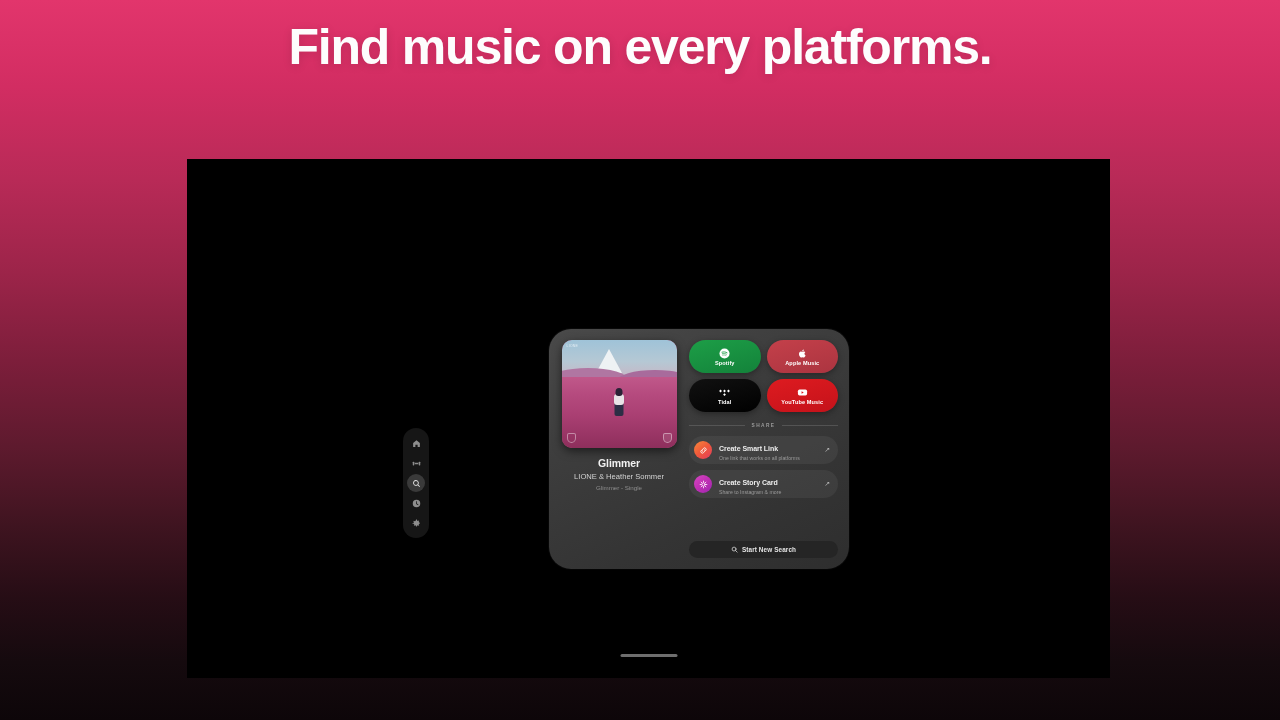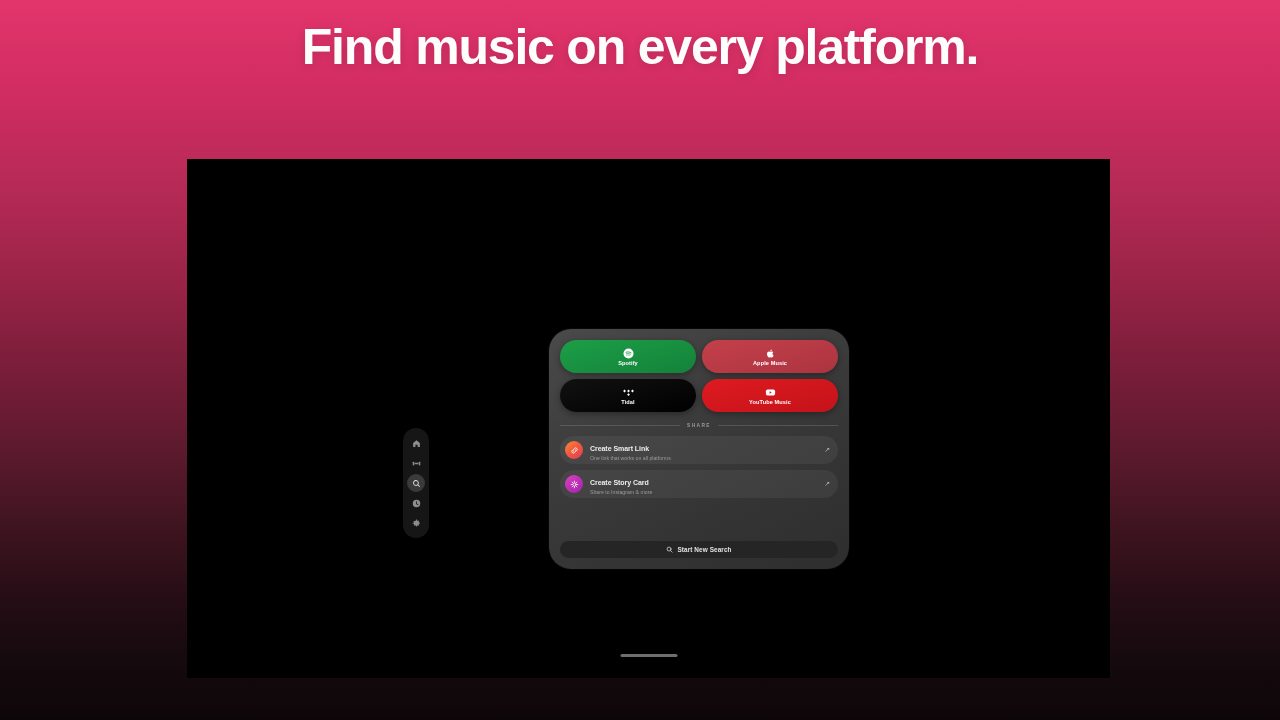--- a/index.html
+++ b/index.html
@@ -312,21 +312,21 @@
     left:50%; transform:translateX(-50%);
     bottom:21px;
     width:57px; height:3px;
     background:#6e6e6e;
     border-radius:2px;
   }
 </style>
 </head>
 <body>
 
-<h1 class="headline">Find music on every platform.</h1>
+<h1 class="headline">Find music on every platforms.</h1>
 
 <div class="device-screen">
 
   <nav class="dock">
 
     <div class="dock-item">
       <span>
         <svg viewBox="0 0 24 24">
             <path d="M12 3 3 10.5V21h6v-6h6v6h6V10.5z"></path>
           </svg>
@@ -365,20 +365,40 @@
           <path d="M12 8a4 4 0 1 0 0 8 4 4 0 0 0 0-8zm0 2.2a1.8 1.8 0 1 1 0 3.6 1.8 1.8 0 0 1 0-3.6z"></path>
           <path d="M11 1.5h2l.5 2.6 2 .9 2.3-1.3 1.4 1.4-1.3 2.3.9 2 2.6.5v2l-2.6.5-.9 2 1.3 2.3-1.4 1.4-2.3-1.3-2 .9-.5 2.6h-2l-.5-2.6-2-.9-2.3 1.3-1.4-1.4 1.3-2.3-.9-2L1.5 13v-2l2.6-.5.9-2L3.7 6.2l1.4-1.4 2.3 1.3 2-.9z"></path>
         </svg>
       </span>
     </div>
 
   </nav>
 
   <section class="card">
 
+    <div class="card-left">
+
+      <div class="artwork">
+        <div class="art-sky"></div>
+        <div class="art-mountain"></div>
+        <div class="art-hill-l"></div>
+        <div class="art-hill-r"></div>
+        <div class="art-field"></div>
+        <div class="art-figure-body"></div>
+        <div class="art-figure-top"></div>
+        <div class="art-figure-head"></div>
+        <div class="art-logo-tl">LIONE</div>
+        <div class="art-mark-bl"></div>
+        <div class="art-mark-br"></div>
+      </div>
+
+      <div class="track-title">Glimmer</div>
+      <div class="track-artist">LIONE &amp; Heather Sommer</div>
+      <div class="track-album">Glimmer - Single</div>
+    </div>
 
     <div class="card-right">
 
       <div class="platform-grid">
 
         <button class="platform-btn pf-spotify">
           <span class="pf-icon">
             <svg viewBox="0 0 24 24">
               <circle cx="12" cy="12" r="11" fill="#ffffff"></circle>
               <path d="M6.5 9.1c3.6-1.05 8-0.75 11.1 1.15" stroke="#1d9e47" stroke-width="1.9" fill="none" stroke-linecap="round"></path>

